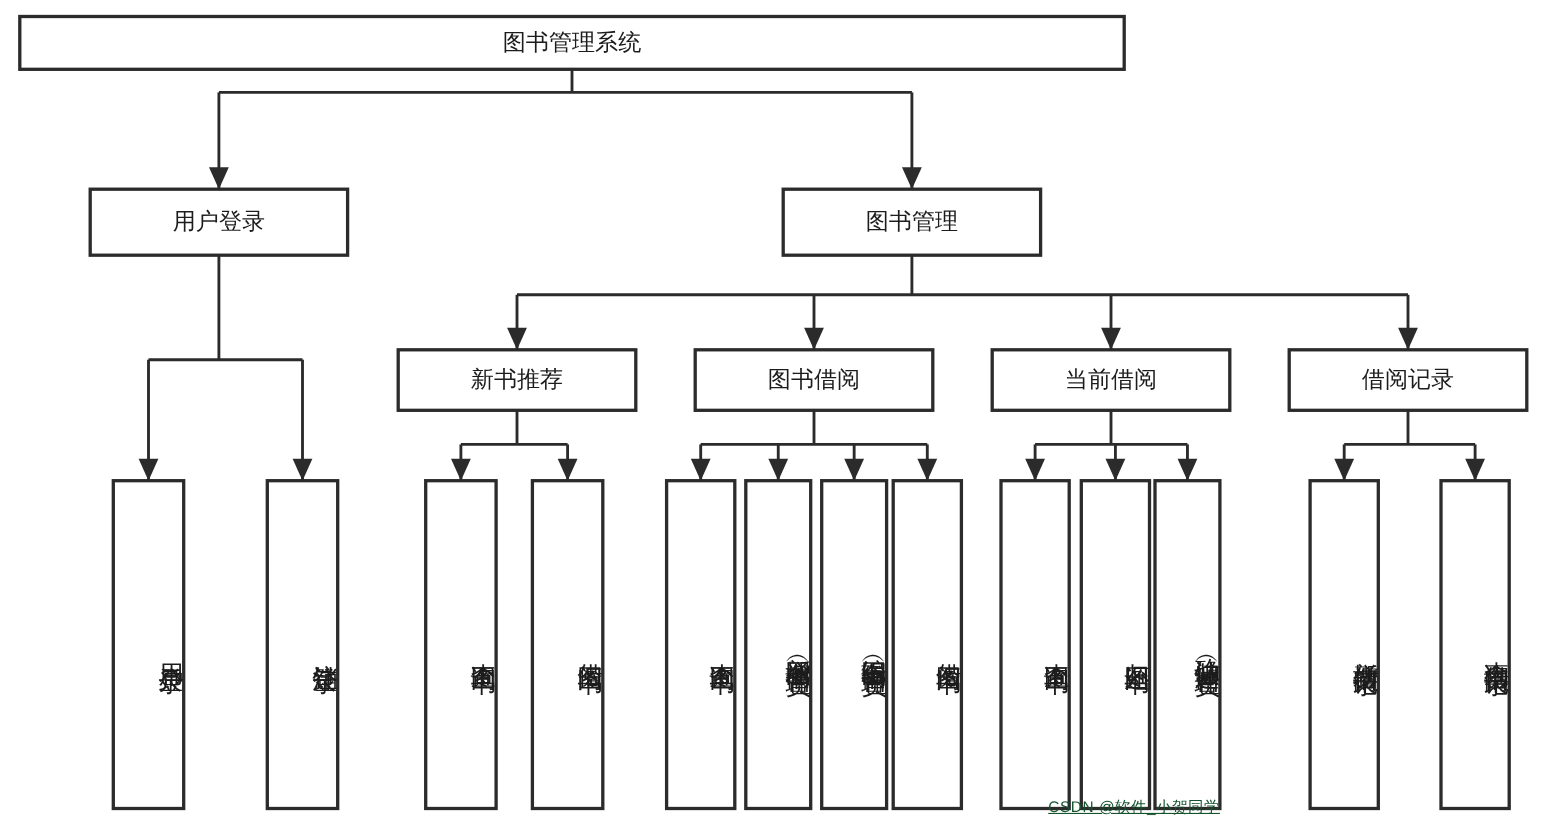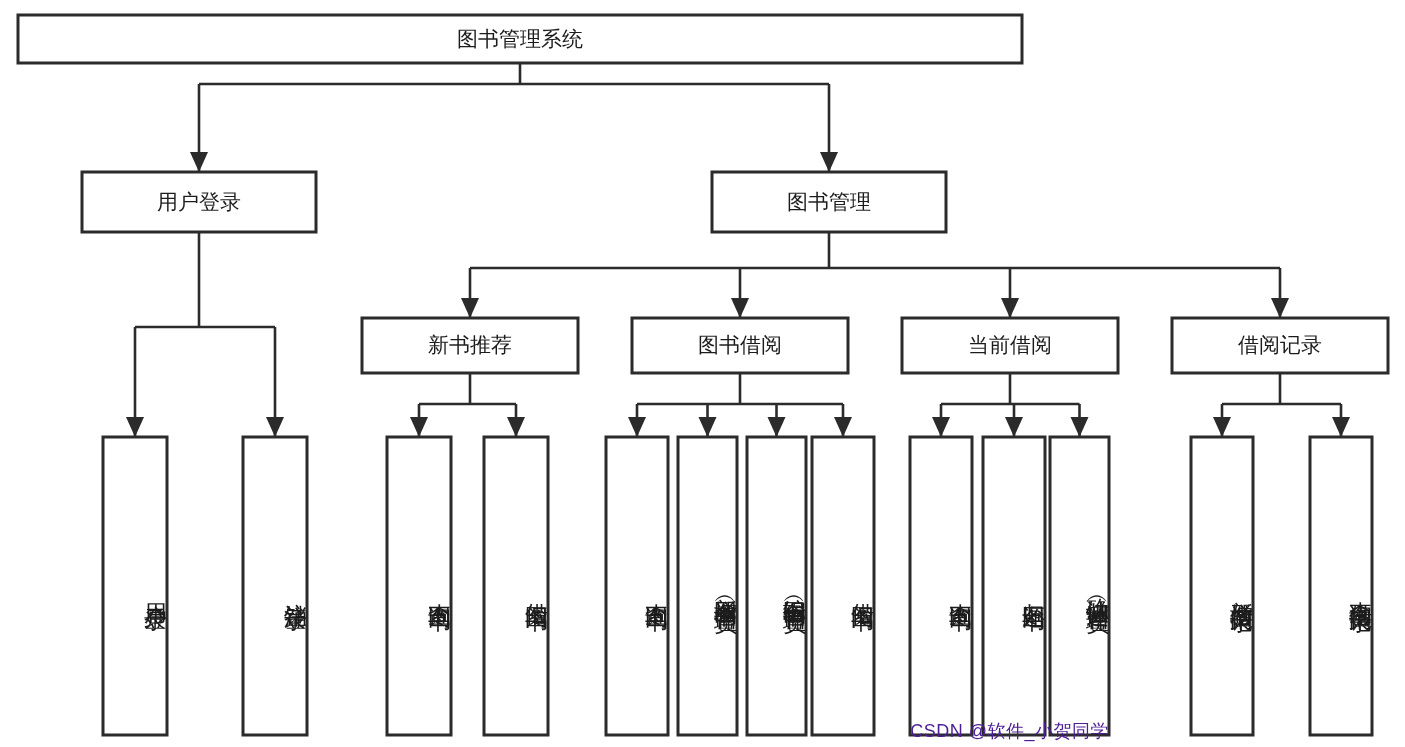--- a/index.html
+++ b/index.html
@@ -29,24 +29,25 @@
     white-space:nowrap;
     display:flex;
     align-items:flex-start;
     justify-content:center;
     pointer-events:none;
   }
   .watermark{
     position:absolute;
     right:6px;bottom:4px;
     font-family:"Liberation Sans","DejaVu Sans",sans-serif;
-    font-size:18px;
-    color:#4c1d95;
+    font-size:14px;
+    color:#14532d;
     letter-spacing:0.5px;
     white-space:nowrap;
+    text-decoration:underline;
   }
 </style>
 </head>
 <body>
 
 <div id="diagram-root">
   <svg class="canvas" viewBox="0 0 1405 747">
     <g id="edges-layer">
         <line x1="520" y1="63" x2="520" y2="84" class="conn"></line>
         <line x1="199" y1="84" x2="829" y2="84" class="conn"></line>

